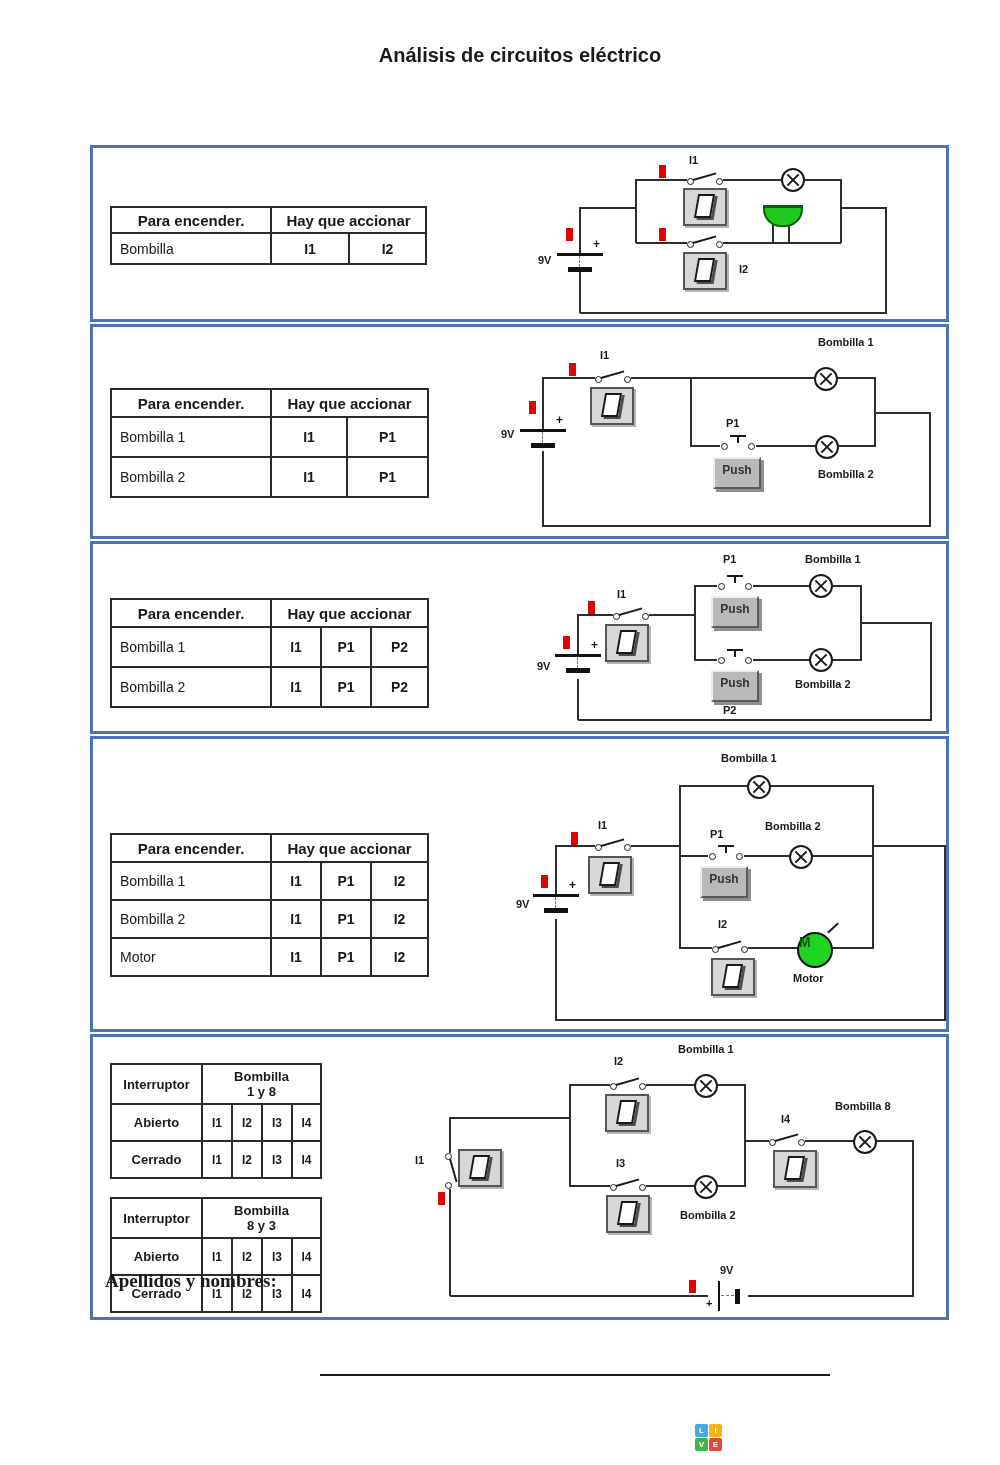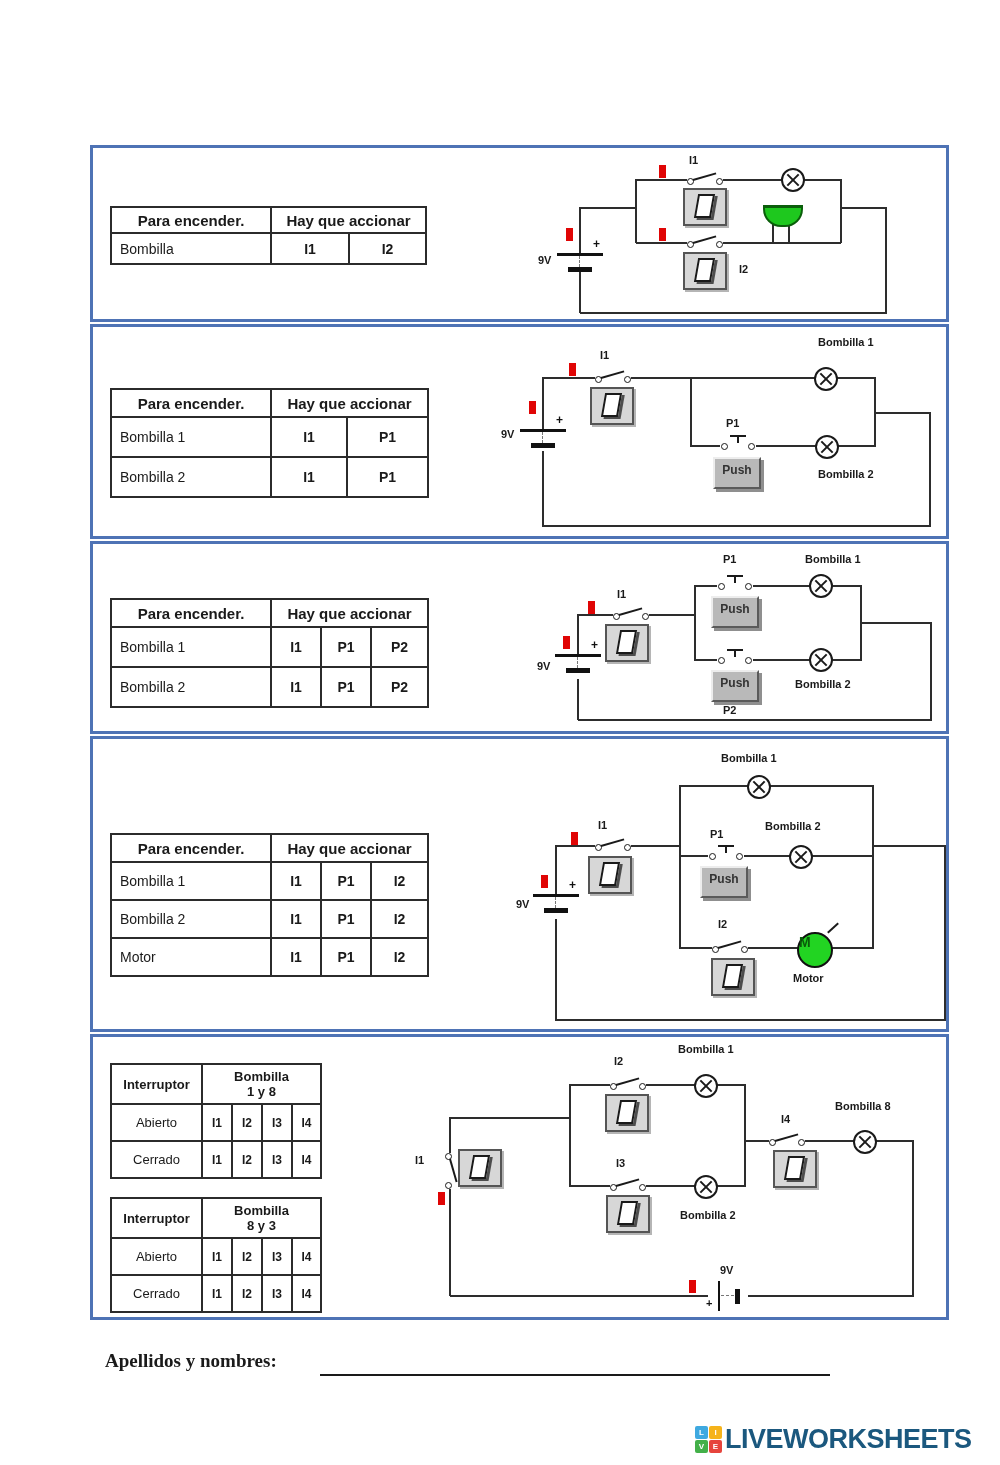--- a/index.html
+++ b/index.html
@@ -49,36 +49,37 @@
   .motor{width:32px;height:32px;border-radius:50%;background:#22d422;border:2px solid #111;color:#0a5c0a;font-weight:bold;font-size:14px;display:flex;align-items:center;justify-content:center;}
   .motor i{position:static;}
   .mstub{width:14px;height:2px;background:#1a1a1a;transform:rotate(-42deg);}
   
   .qt{position:absolute;border-collapse:collapse;table-layout:fixed;background:#fff;}
   .qt th,.qt td{border:2px solid #2b2b2b;padding:0;vertical-align:middle;}
   .qt th{font-size:15px;font-weight:bold;text-align:center;}
   .qt td.lb{font-size:14px;text-align:left;padding-left:8px;font-weight:normal;}
   .qt td.op{font-size:14px;font-weight:bold;text-align:center;}
   .qt5 th{font-size:13px;}
-  .qt5 td.lb{font-size:13px;font-weight:normal;text-align:center;padding-left:0;}
+  .qt5 td.lb{font-size:13px;font-weight:bold;text-align:center;padding-left:0;}
   .qt5 td.op{font-size:12px;}
   .name{position:absolute;font-family:"Liberation Serif",serif;font-weight:bold;font-size:19px;}
   .nline{position:absolute;border-bottom:2px solid #1a1a1a;height:0;}
   .logo{position:absolute;left:695px;top:1424px;display:flex;align-items:center;gap:3px;}
   .lwicon{display:grid;grid-template-columns:13px 13px;grid-template-rows:13px 13px;gap:1px;}
   .lwicon i{width:13px;height:13px;color:#fff;font-weight:bold;font-size:8px;text-align:center;line-height:13px;border-radius:2px;}
   .lwicon .s1{background:#3fa9e0;}.lwicon .s2{background:#f5b31a;}
   .lwicon .s3{background:#43b049;}.lwicon .s4{background:#e6443c;}
   .lwtext{font-weight:bold;font-size:27px;color:#1b587e;letter-spacing:-0.5px;}
 </style>
 </head>
 <body>
 
 <div class="page">
 
+  <div class="title">Análisis de circuitos eléctrico</div>
 
   <div class="box" style="top:145px;height:177px;">
     <table class="qt" style="left:17px;top:58px;">
       <colgroup>
           <col style="width:160px">
           <col style="width:78px">
           <col style="width:77px">
         </colgroup>
       <tbody>
           <tr style="height:26px;">
@@ -530,26 +531,25 @@
     <span class="clb" style="left:322px;top:117px;">I1</span>
     <span class="clb" style="left:521px;top:18px;">I2</span>
     <span class="clb" style="left:585px;top:6px;">Bombilla 1</span>
     <span class="clb" style="left:523px;top:120px;">I3</span>
     <span class="clb" style="left:587px;top:172px;">Bombilla 2</span>
     <span class="clb" style="left:688px;top:76px;">I4</span>
     <span class="clb" style="left:742px;top:63px;">Bombilla 8</span>
     <span class="clb" style="left:627px;top:227px;">9V</span>
   </div>
 
-  <div class="name" style="left:105px;top:1350px;">Apellidos y nombres:</div>
+  <div class="name" style="left:105px;top:1270px;">Apellidos y nombres:</div>
   <div class="nline" style="left:320px;top:1352px;width:510px;height:22px;"></div>
 
   <div class="logo">
     <span class="lwicon">
         <i class="s1">L</i>
         <i class="s2">I</i>
         <i class="s3">V</i>
         <i class="s4">E</i>
       </span>
-    <span class="lwtext">LIVEWORKSHEETS</span>
   </div>
 
 </div>
 
 </body></html>

